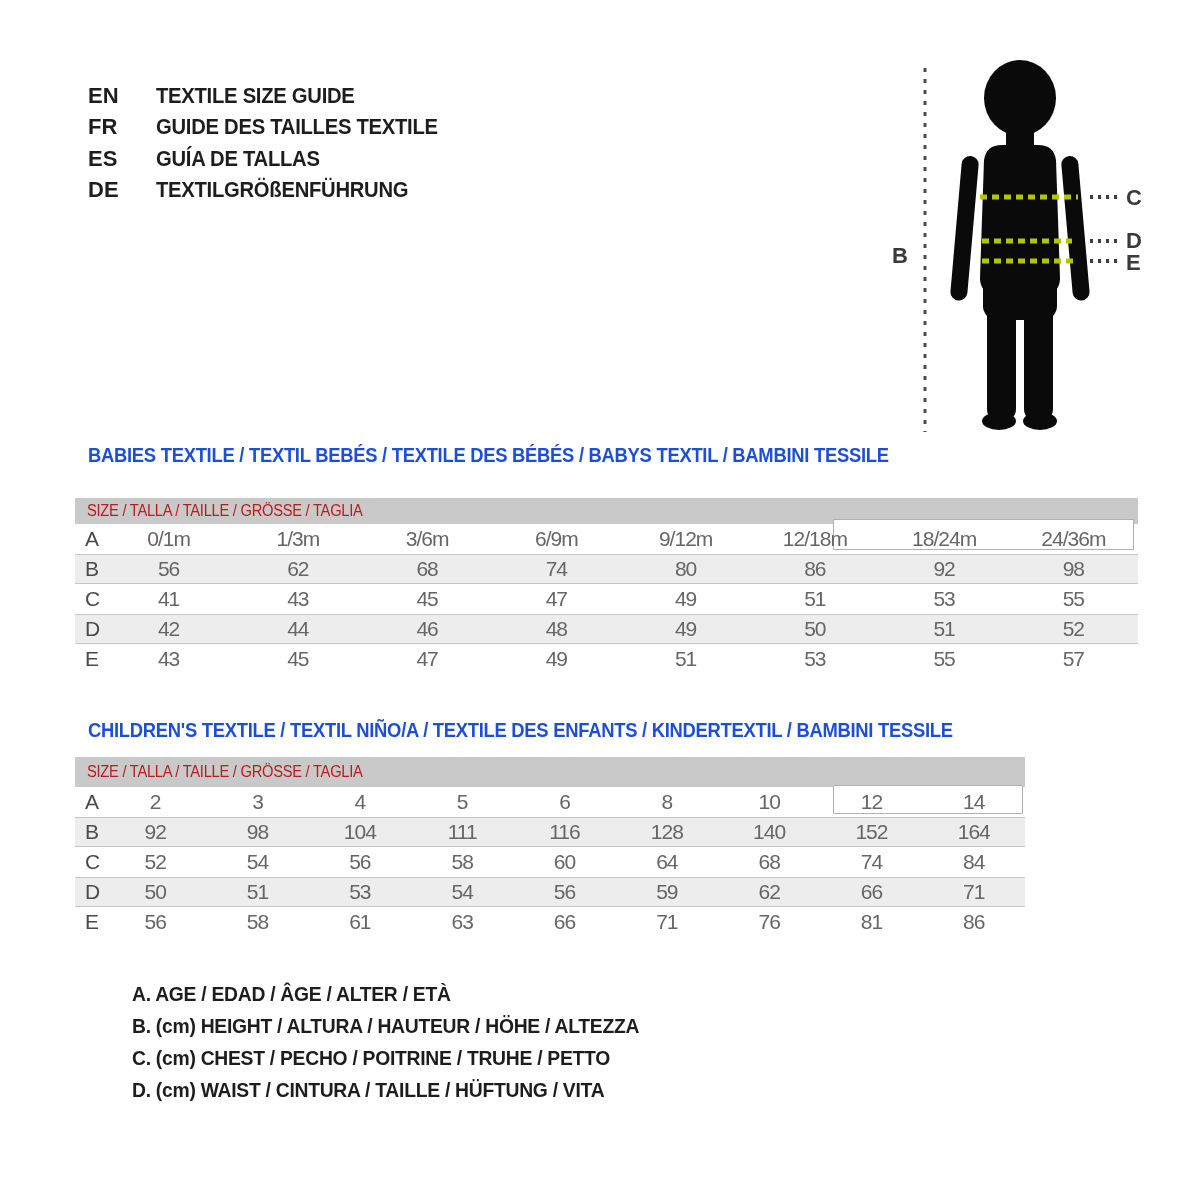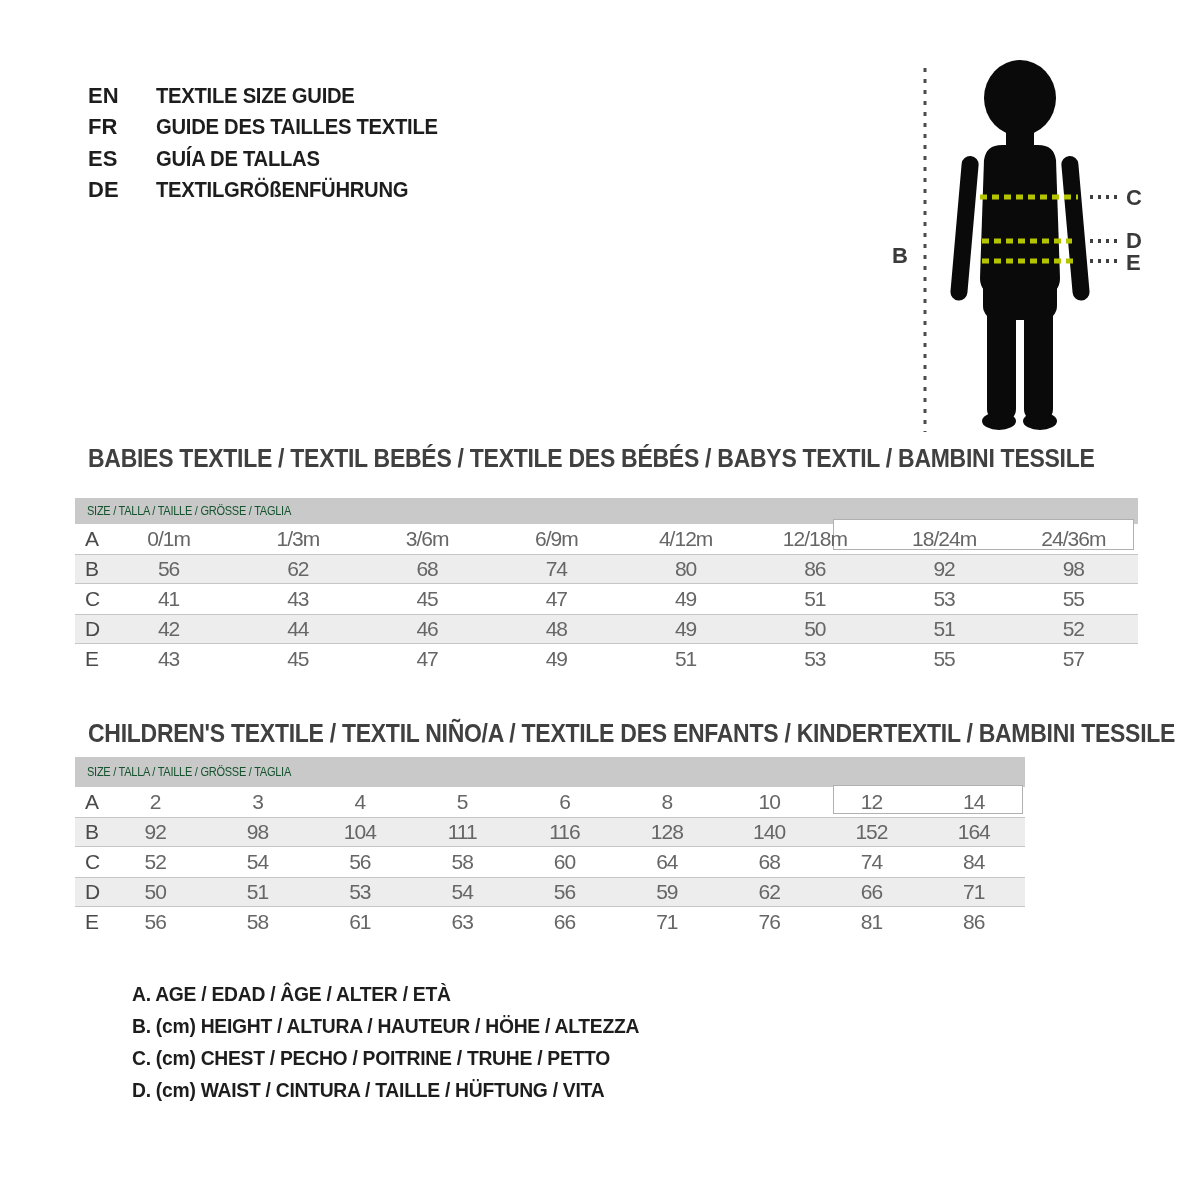--- a/index.html
+++ b/index.html
@@ -14,29 +14,29 @@
   .lang-row{display:flex;height:31.5px;align-items:center;}
   .lang-code{width:68px;font-weight:bold;font-size:22px;color:#1d1d1d;}
   .lang-title{font-weight:bold;font-size:22px;color:#1d1d1d;}
 
   
   .figure{position:absolute;left:880px;top:48px;width:280px;height:400px;}
   .figure svg{display:block;width:280px;height:400px;}
   .fig-label{font-family:"Liberation Sans",sans-serif;font-size:22px;font-weight:bold;fill:#3a3a3a;}
 
   
-  .section-heading{position:absolute;font-weight:bold;font-size:25px;color:#404040;}
+  .section-heading{position:absolute;font-weight:bold;font-size:20px;color:#1d4ed8;}
   .babies-heading{left:88px;top:444px;}
   .children-heading{left:88px;top:719px;}
 
   
   .size-table{position:absolute;background:#fff;}
   .babies-table{left:75px;top:498px;width:1063px;}
   .children-table{left:75px;top:757px;width:950px;}
-  .t-header{height:26px;background:#c9c9c9;color:#14532d;font-size:12px;display:flex;align-items:center;
+  .t-header{height:26px;background:#c9c9c9;color:#b91c1c;font-size:16px;display:flex;align-items:center;
             padding-left:12px;box-sizing:border-box;}
   .children-table .t-header{height:30px;}
   .t-body{position:relative;z-index:2;}
   .t-row{display:flex;height:30px;align-items:center;box-sizing:border-box;}
   .t-row.zebra{background:#ededed;border-top:1px solid #c6c6c6;border-bottom:1px solid #c6c6c6;}
   .t-label{width:29px;padding-left:10px;box-sizing:border-box;font-size:21px;color:#4a4a4a;letter-spacing:-1px;flex:none;}
   .t-cell{flex:1;text-align:center;font-size:21px;color:#666666;letter-spacing:-1px;}
   .sel-box{position:absolute;background:#ffffff;border:1px solid #b0b0b0;z-index:1;box-sizing:border-box;}
   .babies-sel{left:758px;top:21px;width:301px;height:31px;}
   .children-sel{left:758px;top:28px;width:190px;height:29px;}
@@ -110,21 +110,21 @@
       <span class="cond">SIZE / TALLA / TAILLE / GRÖSSE / TAGLIA</span>
     </div>
     <div class="sel-box babies-sel"></div>
     <div class="t-body">
         <div class="t-row">
           <div class="t-label">A</div>
           <div class="t-cell">0/1m</div>
           <div class="t-cell">1/3m</div>
           <div class="t-cell">3/6m</div>
           <div class="t-cell">6/9m</div>
-          <div class="t-cell">4/12m</div>
+          <div class="t-cell">9/12m</div>
           <div class="t-cell">12/18m</div>
           <div class="t-cell">18/24m</div>
           <div class="t-cell">24/36m</div>
         </div>
         <div class="t-row zebra">
           <div class="t-label">B</div>
           <div class="t-cell">56</div>
           <div class="t-cell">62</div>
           <div class="t-cell">68</div>
           <div class="t-cell">74</div>

